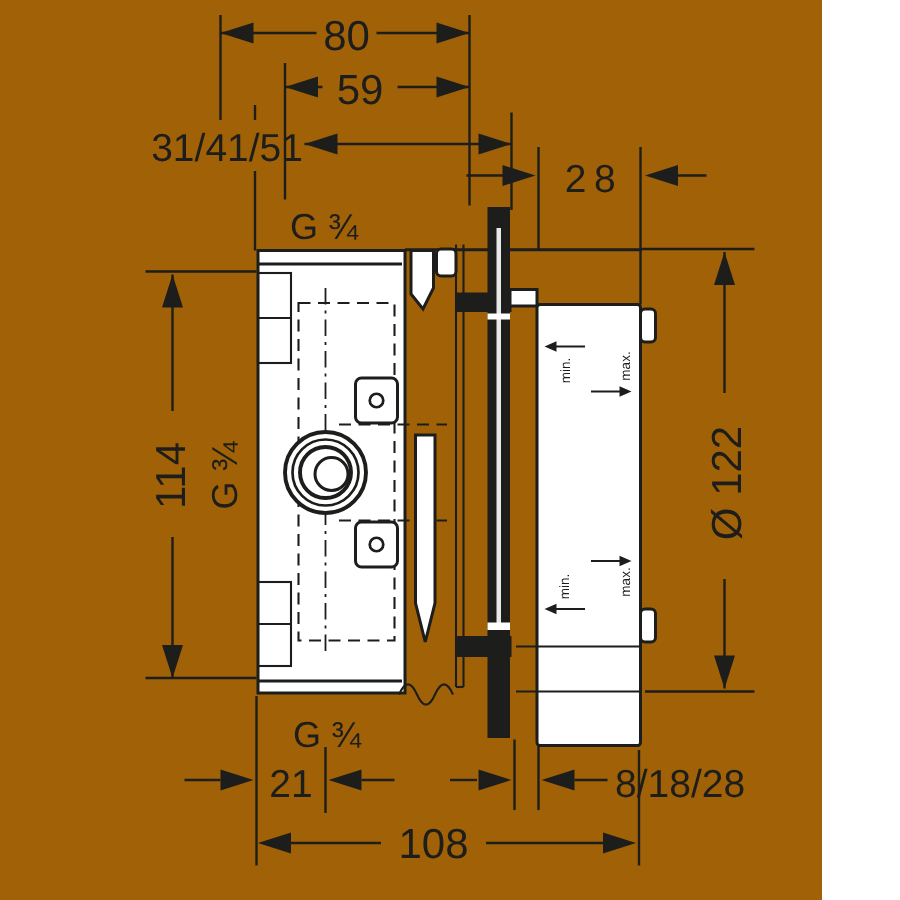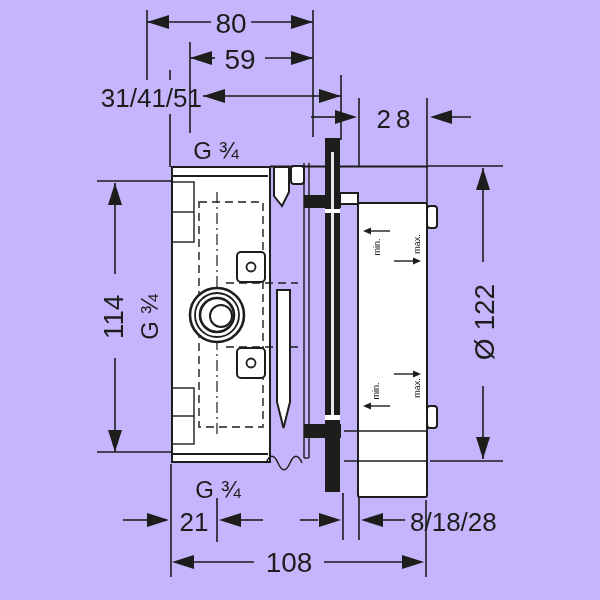--- a/index.html
+++ b/index.html
@@ -1,16 +1,16 @@
 <!DOCTYPE html>
 <html><head>
 <meta charset="utf-8">
 <style>
   html,body{margin:0;padding:0;background:#fff;}
-  .stage{width:600px;height:600px;background:#c4b5fd;position:relative;overflow:hidden;}
+  .stage{width:548px;height:600px;background:#a16207;position:relative;overflow:hidden;}
   svg{display:block;}
   text{font-family:"Liberation Sans","DejaVu Sans",sans-serif;fill:#1d1d1b;}
   .dim-num{font-size:28px;}
   .dim-num-sm{font-size:26px;}
   .thread{font-size:24px;}
   .tiny{font-size:9px;}
   .ln{stroke:#1d1d1b;stroke-width:1.6;fill:none;}
   .body-ln{stroke:#1d1d1b;stroke-width:2;fill:none;}
   .body-fill{stroke:#1d1d1b;stroke-width:2;fill:#ffffff;}
   .thin{stroke:#1d1d1b;stroke-width:1.4;fill:none;}

